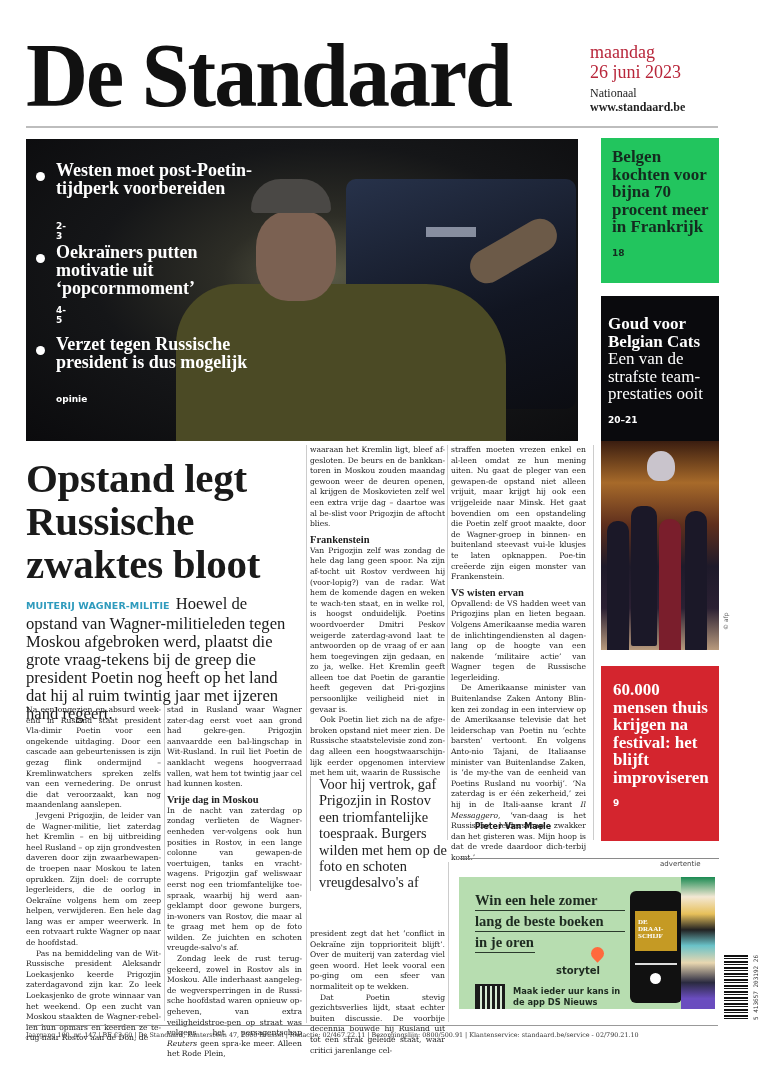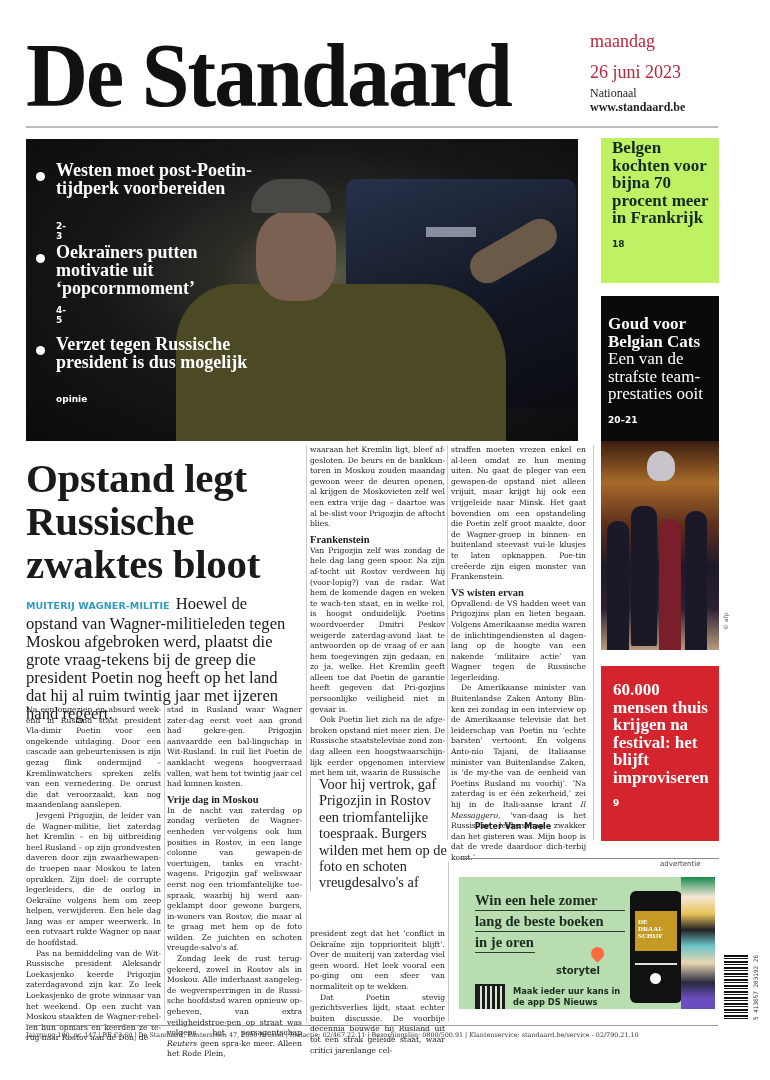--- a/index.html
+++ b/index.html
@@ -1,21 +1,21 @@
 <!DOCTYPE html>
 <html><head>
 <meta charset="utf-8">
 <style>
   html,body{margin:0;padding:0;background:#fff;}
   body{width:770px;height:1080px;position:relative;overflow:hidden;font-family:"DejaVu Serif",serif;color:#1a1a1a;}
   .abs{position:absolute;}
   
   .masthead{left:26px;top:30px;font-family:"Liberation Serif",serif;font-weight:bold;font-size:86px;letter-spacing:-2px;line-height:1;color:#111;transform:scaleY(1.05);transform-origin:top left;}
   .date1,.date2{left:590px;font-family:"Liberation Serif",serif;font-size:18px;color:#b8263a;line-height:1;}
-  .date1{top:32px;font-family:Liberation Serif, serif;} .date2{top:63px;}
+  .date1{top:43px;font-family:Liberation Serif, serif;} .date2{top:63px;}
   .edition{left:590px;top:86px;font-family:"Liberation Serif",serif;font-size:12px;color:#222;}
   .url{left:590px;top:100px;font-family:"Liberation Serif",serif;font-weight:bold;font-size:12px;color:#222;}
   .rule-top{left:26px;top:126px;width:692px;height:2px;background:#bdbdbd;}
   
   .hero{left:26px;top:139px;width:552px;height:302px;background:radial-gradient(ellipse at 55% 45%,#5a5a46 0%,#2d2d26 25%,#151618 55%,#0b0b0d 100%);overflow:hidden;}
   .hero .window{position:absolute;left:320px;top:40px;width:230px;height:230px;background:linear-gradient(160deg,#27324a 0%,#111521 60%,#0c0d12 100%);border-radius:10px;}
   .hero .cap{position:absolute;left:225px;top:40px;width:80px;height:34px;background:#4a4845;border-radius:40px 40px 6px 6px;}
   .hero .face{position:absolute;left:230px;top:72px;width:80px;height:90px;background:#7b6152;border-radius:40%;}
   .hero .jacket{position:absolute;left:150px;top:145px;width:330px;height:170px;background:#4b4a25;border-radius:60px 80px 0 0;}
   .hero .arm{position:absolute;left:440px;top:95px;width:95px;height:34px;background:#6c5a48;border-radius:20px;transform:rotate(-30deg);}
@@ -25,21 +25,21 @@
   .bullet .t{position:absolute;left:20px;top:0;width:200px;font-family:"Liberation Serif",serif;font-weight:bold;font-size:18px;line-height:18px;color:#fff;}
   .bullet .p{position:absolute;left:20px;font-family:"DejaVu Sans",sans-serif;font-weight:bold;font-size:9px;color:#fff;}
   .credit{position:absolute;right:6px;text-align:right;color:#e8e8e8;}
   .credit .c1{font-family:"Liberation Serif",serif;font-weight:bold;font-size:9px;line-height:11px;margin-top:37px;}
   .credit .c2{font-family:"DejaVu Sans",sans-serif;font-size:7px;color:#bbb;line-height:11px;}
   
   .box{position:absolute;left:601px;width:118px;}
   .box .title{font-family:"Liberation Serif",serif;font-weight:bold;font-size:17px;line-height:17.5px;}
   .box .sub{font-family:"Liberation Serif",serif;font-size:17px;line-height:17.5px;}
   .box .pg{font-family:"DejaVu Sans",sans-serif;font-weight:bold;font-size:9px;margin-top:12px;}
-  .box-green{top:138px;height:145px;background:#bef264;color:#142a1f;padding:1px 10px 0 11px;box-sizing:border-box;}
+  .box-green{top:138px;height:145px;background:#22c55e;color:#142a1f;padding:10px 10px 0 11px;box-sizing:border-box;}
   .box-black{top:296px;height:146px;background:#0a0a0d;color:#fff;padding:19px 8px 0 7px;box-sizing:border-box;}
   .photo2{position:absolute;left:601px;top:441px;width:118px;height:209px;background:linear-gradient(180deg,#3a1d10 0%,#a76a2a 20%,#5f2f1d 40%,#1e1a2a 60%,#2b2033 80%,#b89a7d 100%);overflow:hidden;}
   .photo2 .trophy{position:absolute;left:46px;top:10px;width:28px;height:30px;background:#c9c4cc;border-radius:50% 50% 40% 40%;}
   .photo2 .pl{position:absolute;top:60px;width:22px;height:140px;background:#1b1828;border-radius:10px 10px 2px 2px;}
   .photo2 .pl.r{background:#7a1e2c;}
   .afp{position:absolute;left:722px;top:630px;font-family:"DejaVu Sans",sans-serif;font-size:6px;color:#555;transform:rotate(-90deg);transform-origin:left top;}
   .box-red{top:666px;height:175px;background:#d4252e;color:#fff;padding:15px 10px 0 12px;box-sizing:border-box;}
   
   .headline{left:26px;top:457px;width:280px;font-family:"Liberation Serif",serif;font-weight:bold;font-size:41px;line-height:43px;color:#1a1a1a;letter-spacing:-0.3px;}
   .lead{left:26px;top:595px;width:275px;font-family:"Liberation Serif",serif;font-size:16.6px;line-height:18px;color:#1a1a1a;}

